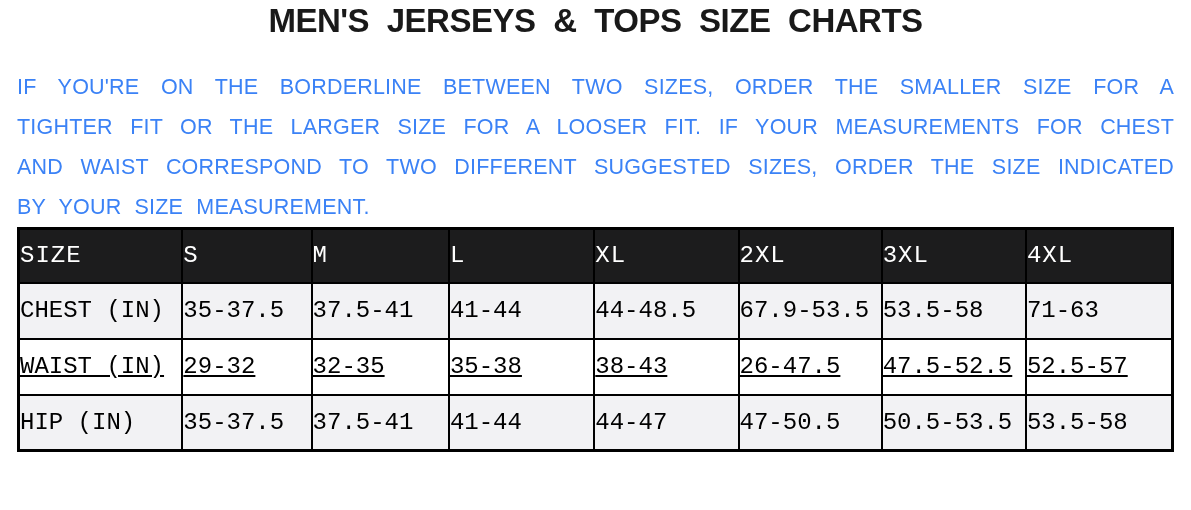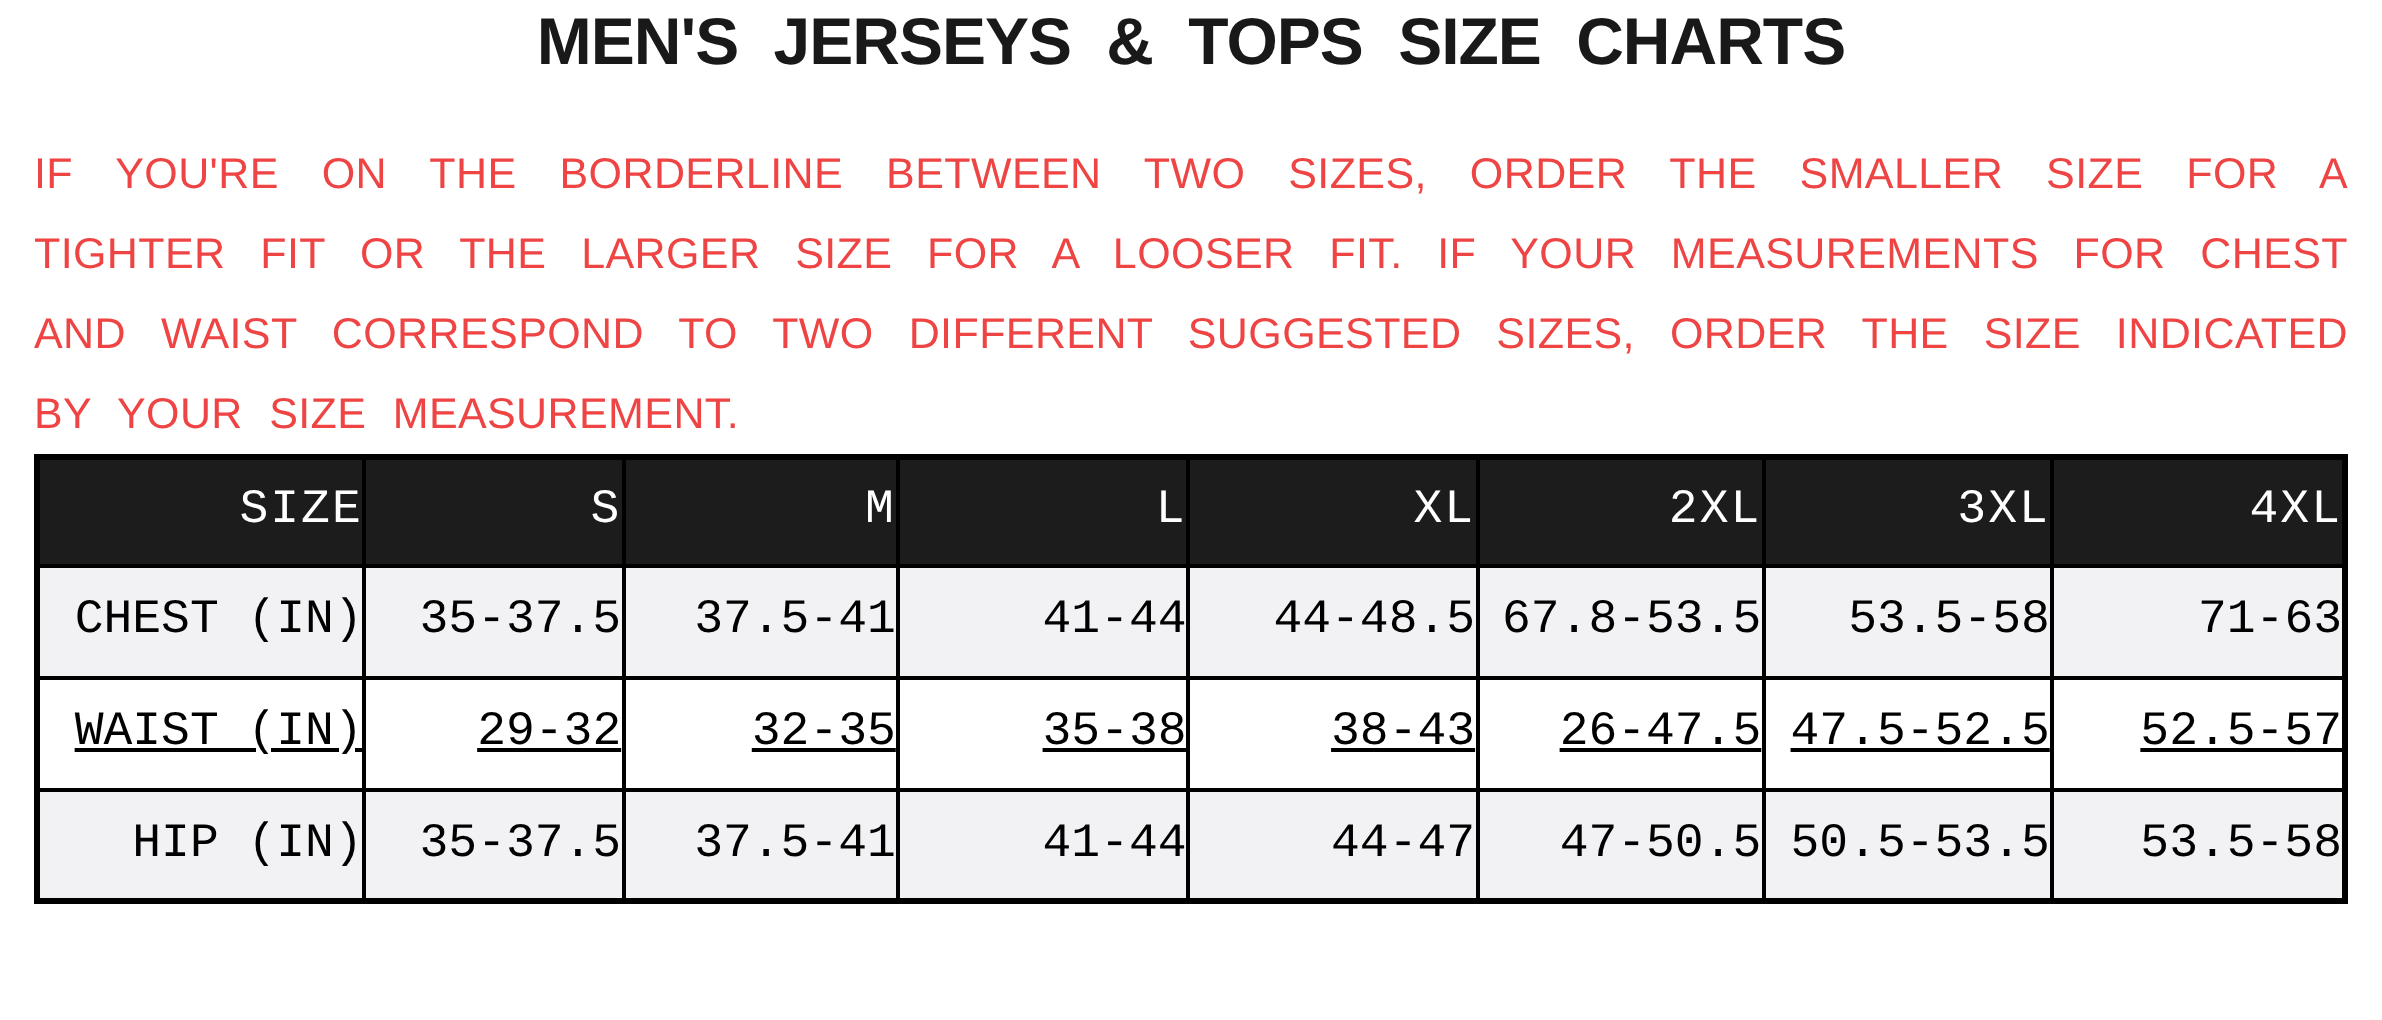--- a/index.html
+++ b/index.html
@@ -16,21 +16,21 @@
     text-align: center;
     font-size: 33px;
     font-weight: 700;
     color: #191919;
     letter-spacing: -0.5px;
     word-spacing: 9px;
     white-space: nowrap;
   }
   .intro {
     margin: 25px 17px 0 17px;
-    color: #ef4444;
+    color: #3b82f6;
     font-size: 21.5px;
     letter-spacing: 0.2px;
   }
   .intro-line {
     line-height: 40px;
     text-align: justify;
     text-align-last: justify;
     white-space: nowrap;
   }
   .intro-line.last {
@@ -40,21 +40,21 @@
   table.size-table {
     margin: 0 17px;
     width: 1157px;
     border-collapse: collapse;
     border: 3px solid #000000;
     table-layout: fixed;
     font-family: "Liberation Mono", monospace;
   }
   .size-table th, .size-table td {
     border: 2px solid #000000;
-    text-align: right;
+    text-align: left;
     vertical-align: middle;
     overflow: hidden;
     white-space: nowrap;
   }
   .size-table thead tr { height: 54px; }
   .size-table thead th {
     background: #1c1c1d;
     color: #ffffff;
     font-size: 24px;
     font-weight: 400;
@@ -113,21 +113,21 @@
         <th>4XL</th>
       </tr>
     </thead>
     <tbody>
       <tr class="row-alt">
         <td>CHEST (IN)</td>
         <td>35-37.5</td>
         <td>37.5-41</td>
         <td>41-44</td>
         <td>44-48.5</td>
-        <td>67.8-53.5</td>
+        <td>67.9-53.5</td>
         <td>53.5-58</td>
         <td>71-63</td>
       </tr>
       <tr class="row-plain">
         <td>WAIST (IN)</td>
         <td>29-32</td>
         <td>32-35</td>
         <td>35-38</td>
         <td>38-43</td>
         <td>26-47.5</td>

